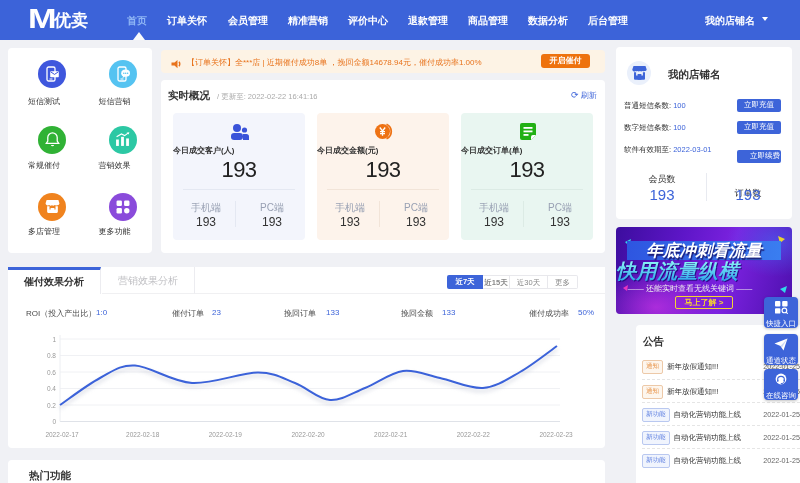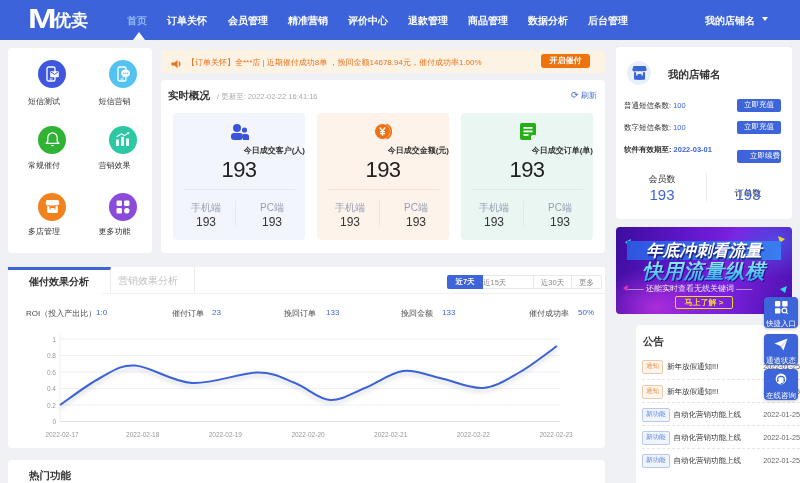--- a/index.html
+++ b/index.html
@@ -4,21 +4,21 @@
 <style>
   * { margin:0; padding:0; box-sizing:border-box; }
   html,body { width:800px; height:483px; overflow:hidden; }
   body { font-family:"Liberation Sans", sans-serif; background:#f0f1f5; position:relative; }
   .abs { position:absolute; }
   .card { position:absolute; background:#fff; border-radius:4px; }
   .blue { color:#3d64d9; }
   .nav-item { position:absolute; top:14px; font-size:10px; color:#fff; font-weight:bold; }
   .sb-label { position:absolute; width:60px; text-align:center; font-size:8px; color:#333; }
   .rbtn { position:absolute; left:121px; width:44px; height:12.5px; background:#3d64d9; border-radius:2px; color:#fff; font-size:7.5px; text-align:center; line-height:12.5px; }
-  .st-label { position:absolute; left:0; width:132px; text-align:right; font-size:8px; color:#333; font-weight:bold; }
+  .st-label { position:absolute; left:0; width:132px; text-align:left; font-size:8px; color:#333; font-weight:bold; }
   .st-big { position:absolute; left:0; width:132px; text-align:center; font-size:22px; color:#222; letter-spacing:-0.5px; }
   .st-sub { position:absolute; width:66px; text-align:center; font-size:10px; color:#98a0b3; }
   .st-num { position:absolute; width:66px; text-align:center; font-size:12px; color:#333; }
   .ntc { position:absolute; left:6px; width:164px; height:13px; white-space:nowrap; }
   .tag { display:inline-block; font-size:6.5px; border-radius:2px; padding:1.5px 3px; vertical-align:top; }
   .tag-o { color:#e8954c; border:1px solid #edc9a8; background:#fdf6ee; }
   .tag-b { color:#5a7de0; border:1px solid #b9c8f0; background:#f0f4fd; }
   .ntxt { font-size:7.5px; color:#333; margin-left:4px; vertical-align:top; padding-top:2px; display:inline-block; }
   .ndate { position:absolute; right:6px; top:2px; font-size:7.2px; color:#666; }
   .nsep { position:absolute; left:6px; width:158px; border-top:1px dashed #e5e5e5; }
@@ -174,27 +174,27 @@
     <div class="abs" style="left:62px;top:88px;border-left:1px solid #dcebe5;height:26px;"></div>
     <div class="st-sub" style="left:0;top:88px;">手机端</div>
     <div class="st-sub" style="left:66px;top:88px;">PC端</div>
     <div class="st-num" style="left:0;top:102px;">193</div>
     <div class="st-num" style="left:66px;top:102px;">193</div>
   </div>
 </div>
 
 <div class="card" style="left:8px;top:267px;width:597px;height:181px;border-radius:0 0 4px 4px;">
 
-  <div class="abs" style="left:0;top:0;width:103px;height:27px;border-top:3px solid #3d64d9;border-right:1px solid #ececf0;background:#fff;text-align:center;font-size:10px;font-weight:bold;color:#333;line-height:23px;">催付效果分析</div>
+  <div class="abs" style="left:0;top:0;width:93px;height:27px;border-top:3px solid #3d64d9;border-right:1px solid #ececf0;background:#fff;text-align:center;font-size:10px;font-weight:bold;color:#333;line-height:23px;">催付效果分析</div>
   <div class="abs" style="left:94px;top:0;width:93px;height:27px;border-bottom:1px solid #f0f0f2;border-right:1px solid #ececf0;text-align:center;font-size:10px;color:#c0c0c4;line-height:27px;">营销效果分析</div>
   <div class="abs" style="left:187px;top:26px;width:410px;border-top:1px solid #f0f0f2;"></div>
 
   <div class="abs" style="left:439px;top:7.5px;height:14px;display:flex;font-size:7.5px;">
     <div style="width:36px;background:#3d64d9;color:#fff;text-align:center;line-height:14px;border-radius:2px 0 0 2px;font-weight:bold;">近7天</div>
-    <div style="width:51px;border:1px solid #e8e8ec;border-left:none;color:#888;line-height:13px;">近15天</div>
+    <div style="width:27px;border:1px solid #e8e8ec;border-left:none;color:#888;text-align:center;line-height:13px;font-weight:bold;">近15天</div>
     <div style="width:38px;border:1px solid #e8e8ec;border-left:none;color:#888;text-align:center;line-height:13px;">近30天</div>
     <div style="width:30px;border:1px solid #e8e8ec;border-left:none;color:#888;text-align:center;line-height:13px;border-radius:0 2px 2px 0;">更多</div>
   </div>
 
   <div class="statlbl" style="left:18px;">ROI（投入产出比）</div>
     <div class="statval" style="left:88px;">1:0</div>
   <div class="statlbl" style="left:164px;">催付订单</div>
     <div class="statval" style="left:204px;">23</div>
   <div class="statlbl" style="left:276px;">挽回订单</div>
     <div class="statval" style="left:318px;">133</div>
@@ -244,21 +244,21 @@
   <div class="abs" style="left:11px;top:14px;width:24px;height:24px;border-radius:50%;background:#eaf0fb;">
     <svg width="15" height="14" viewBox="0 0 15 14" style="margin:5px 4.5px;">
         <path d="M1.5 0 h12 l1.2 3.5 a1.9 1.9 0 0 1-2.2 1.5 a2 2 0 0 1-2-.1 a2.2 2.2 0 0 1-2.5 .1 a2.2 2.2 0 0 1-2.5-.1 a2 2 0 0 1-2 .1 A1.9 1.9 0 0 1 .3 3.5 Z" fill="#3d64d9"></path>
         <path d="M2 6.2 V12.8 a1 1 0 0 0 1 1 h9 a1 1 0 0 0 1-1 V6.2 h-2.1 v3.2 H4.1 V6.2 Z" fill="#3d64d9"></path>
         <rect x="5.6" y="8" width="3.8" height="5.8" rx=".4" fill="#3d64d9"></rect>
       </svg>
   </div>
   <div class="abs" style="left:52px;top:21px;font-size:10.5px;font-weight:bold;color:#333;">我的店铺名</div>
   <div class="abs" style="left:8px;top:54px;font-size:7.5px;color:#333;">普通短信条数: <span class="blue">100</span></div>
   <div class="abs" style="left:8px;top:76px;font-size:7.5px;color:#333;">数字短信条数: <span class="blue">100</span></div>
-  <div class="abs" style="left:8px;top:97.5px;font-size:7.5px;color:#333;font-weight:bold;">软件有效期至: <span class="blue">2022-03-01</span></div>
+  <div class="abs" style="left:8px;top:97.5px;font-size:7.5px;color:#333;">软件有效期至: <span class="blue">2022-03-01</span></div>
   <div class="rbtn" style="top:52px;">立即充值</div>
   <div class="rbtn" style="top:74px;">立即充值</div>
   <div class="rbtn" style="top:103px;padding-left:12px;">立即续费</div>
   <div class="abs" style="left:2px;top:126px;width:88px;text-align:center;font-size:9px;color:#333;">会员数</div>
   <div class="abs" style="left:88px;top:140px;width:88px;text-align:center;font-size:9px;color:#333;">订单数</div>
   <div class="abs" style="left:2px;top:139px;width:88px;text-align:center;font-size:15px;color:#3d64d9;">193</div>
   <div class="abs" style="left:88px;top:139px;width:88px;text-align:center;font-size:15px;color:#3d64d9;">193</div>
   <div class="abs" style="left:90px;top:126px;height:28px;border-left:1px solid #e8eaf0;"></div>
 </div>
 
@@ -266,21 +266,21 @@
   <div class="abs" style="left:-20px;top:40px;width:120px;height:80px;background:radial-gradient(closest-side,rgba(225,60,235,.6),transparent);"></div>
   <div class="abs" style="left:110px;top:-20px;width:100px;height:70px;background:radial-gradient(closest-side,rgba(64,120,255,.5),transparent);"></div>
   <svg class="abs" style="left:0;top:0;" width="176" height="87">
     <polygon points="9,15 15,12 13,19" fill="#31d8e8"></polygon>
     <polygon points="162,9 169,12 164,16" fill="#e8d331"></polygon>
     <polygon points="7,61 12,58 11,64" fill="#e834c0"></polygon>
     <polygon points="164,62 171,59 169,66" fill="#31d8e8"></polygon>
     <polygon points="148,30 153,27 152,33" fill="#ffffff" opacity=".7"></polygon>
   </svg>
   <div class="abs" style="left:0;top:13px;width:176px;text-align:center;font-size:16.5px;font-weight:bold;font-style:italic;color:#fff;text-shadow:1px 1.5px 1px rgba(20,10,90,.8);white-space:nowrap;"><span style="background:linear-gradient(100deg,#2e55e0,#3a7ef0);padding:0 19px 1px;">年底冲刺看流量</span></div>
-  <div class="abs" style="left:0;top:31px;width:176px;text-align:center;font-size:20px;letter-spacing:0.5px;font-weight:bold;font-style:italic;background:linear-gradient(180deg,#88f2f6 15%,#2da7ec 85%);-webkit-background-clip:text;background-clip:text;color:transparent;white-space:nowrap;filter:drop-shadow(1px 1.5px 0px rgba(30,8,120,.85));">快用流量纵横</div>
+  <div class="abs" style="left:0;top:31px;width:176px;text-align:left;font-size:20px;letter-spacing:0.5px;font-weight:bold;font-style:italic;background:linear-gradient(180deg,#88f2f6 15%,#2da7ec 85%);-webkit-background-clip:text;background-clip:text;color:transparent;white-space:nowrap;filter:drop-shadow(1px 1.5px 0px rgba(30,8,120,.85));">快用流量纵横</div>
   <div class="abs" style="left:0;top:56px;width:148px;text-align:center;font-size:8px;color:#eee;">—— 还能实时查看无线关键词 ——</div>
   <div class="abs" style="left:59px;top:69px;width:58px;height:13px;border:1px solid #f5d531;border-radius:2px;color:#f5d531;font-size:8px;text-align:center;line-height:12px;font-weight:bold;">马上了解 &gt;</div>
 </div>
 
 <div class="card" style="left:616px;top:325px;width:176px;height:158px;border-radius:4px 4px 0 0;margin-left:20px;">
   <div class="abs" style="left:7px;top:10px;font-size:10.5px;font-weight:bold;color:#333;">公告</div>
   <div class="ntc" style="top:34.5px;">
     <span class="tag tag-o">通知</span><span class="ntxt">新年放假通知!!!</span><span class="ndate">2022-01-25</span>
   </div>
   <div class="nsep" style="top:53.5px;"></div>

